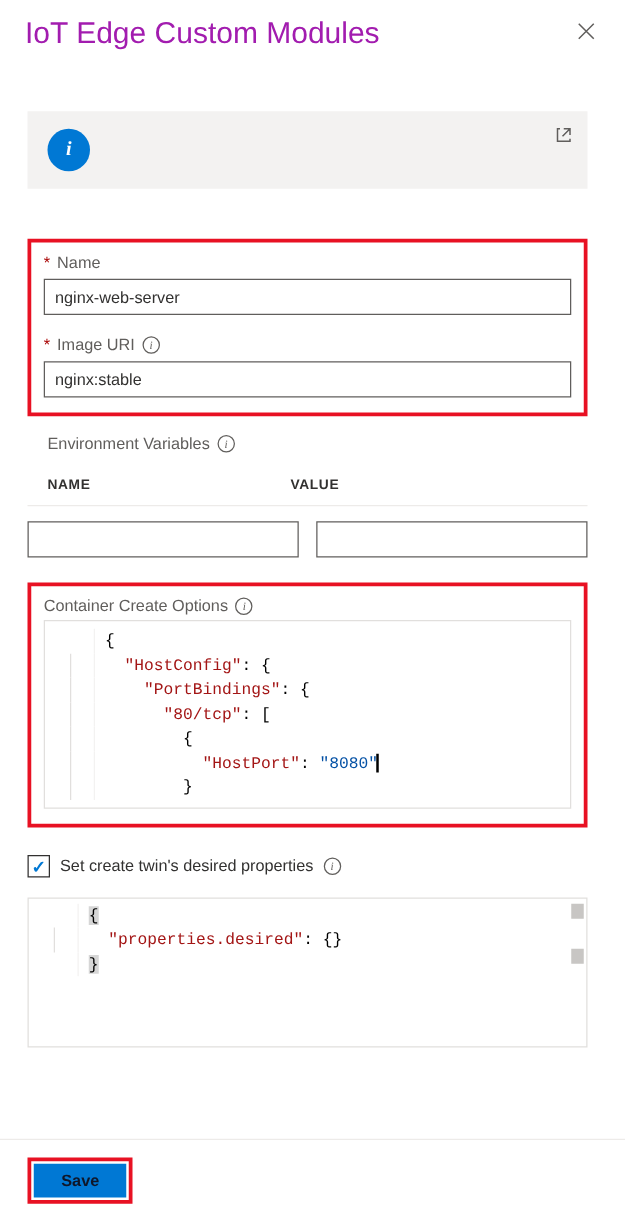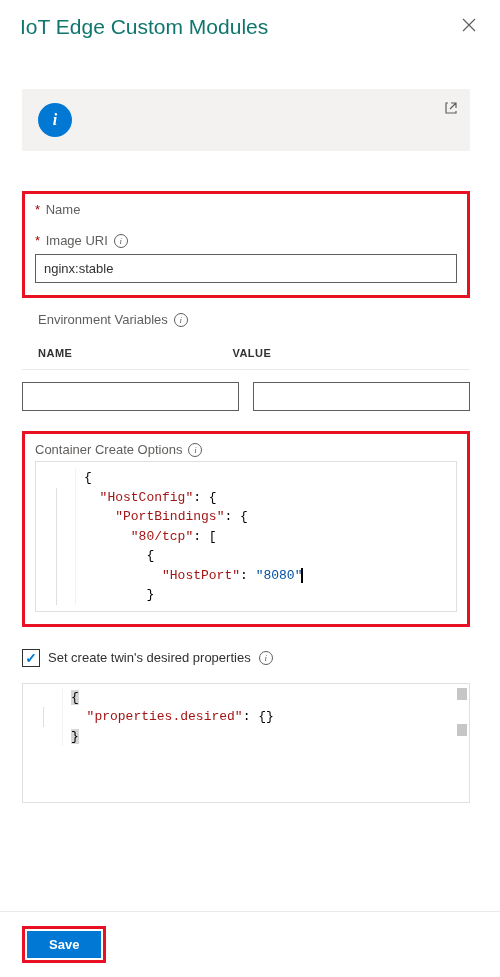--- a/index.html
+++ b/index.html
@@ -23,23 +23,23 @@
       display: flex;
       flex-direction: column;
     }
     .header {
       display: flex;
       justify-content: space-between;
       align-items: center;
       padding: 12px 20px 8px 20px;
     }
     .header-title {
-      font-size: 21px;
+      font-size: 24px;
       font-weight: 400;
-      color: #0f766e;
+      color: #a21caf;
     }
     .close-btn {
       font-size: 18px;
       color: #605e5c;
       cursor: pointer;
       background: none;
       border: none;
       padding: 4px;
     }
     .scroll-area {
@@ -267,21 +267,21 @@
       padding: 14px 22px;
       background: #fff;
     }
     .save-highlight {
       border: 3px solid #e81123;
       display: inline-block;
       padding: 2px;
     }
     .save-btn {
       background: #0078d4;
-      color: #ffffff;
+      color: #0f172a;
       border: none;
       padding: 6px 22px;
       font-size: 13px;
       font-family: inherit;
       cursor: pointer;
       font-weight: 600;
     }
   </style>
 </head>
 <body>
@@ -305,20 +305,21 @@
       <svg class="external-icon" viewBox="0 0 14 14">
           <path d="M4 2 H2 V12 H12 V10 M7 2 H12 V7 M12 2 L6 8" stroke="#605e5c" stroke-width="1.2" fill="none"></path>
         </svg>
     </div>
 
     <div class="highlight-box">
       <div class="field-group">
         <div class="field-label">
           <span><span class="required-star">*</span> <span>Name</span></span>
         </div>
+        <input class="text-input" type="text" value="nginx-web-server" style="">
       </div>
       <div class="field-group" style="margin-bottom:0">
         <div class="field-label">
           <span><span class="required-star">*</span> <span>Image URI</span></span>
           <span class="info-dot">i</span>
         </div>
         <input class="text-input" type="text" value="nginx:stable" style="">
       </div>
     </div>
 

